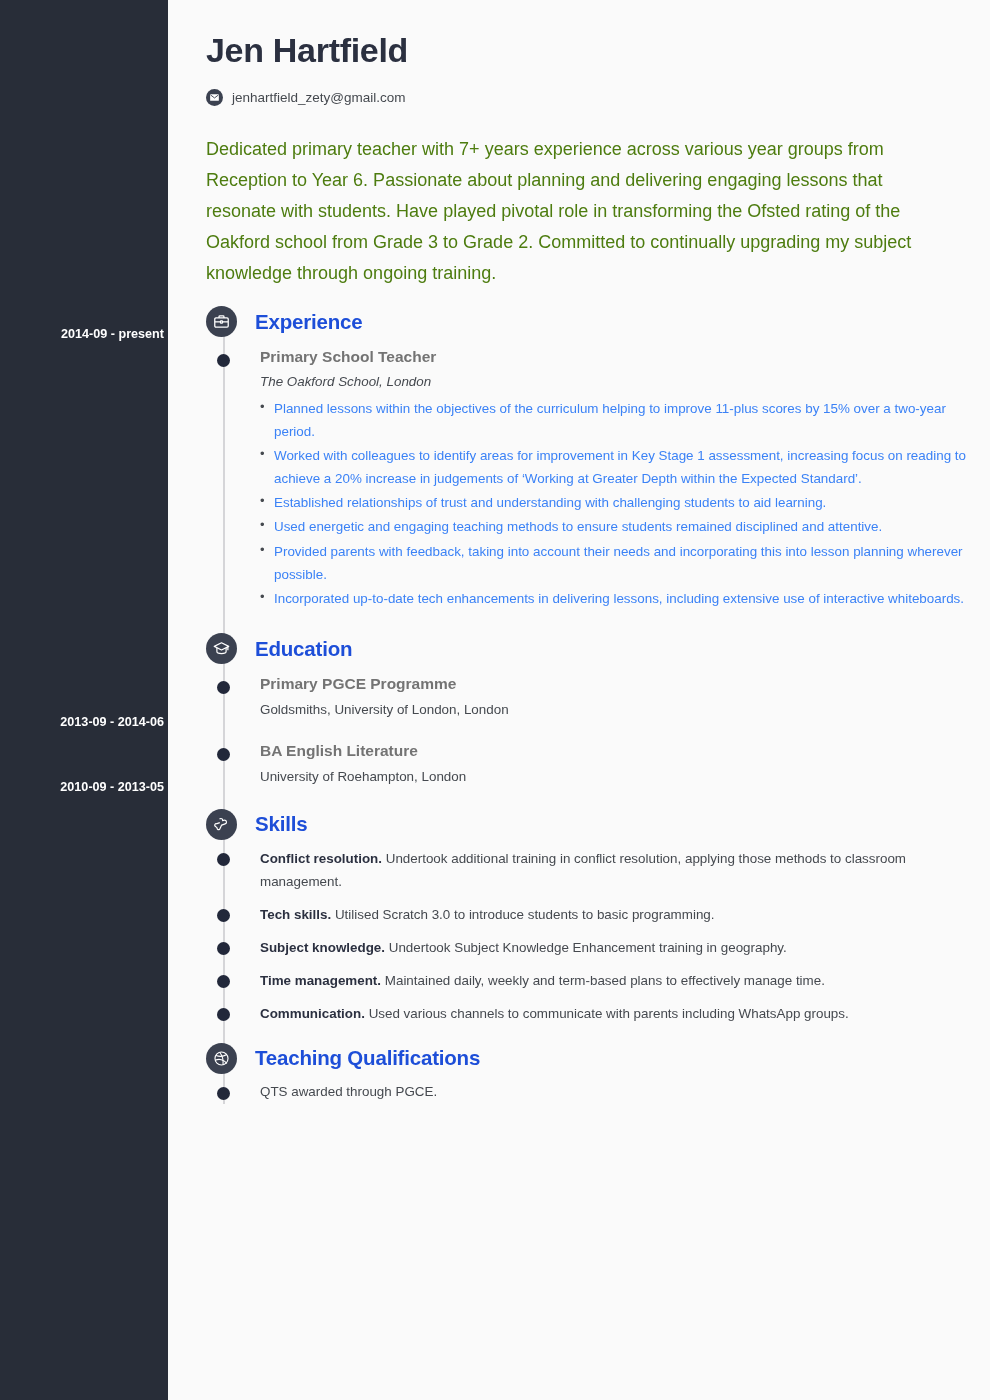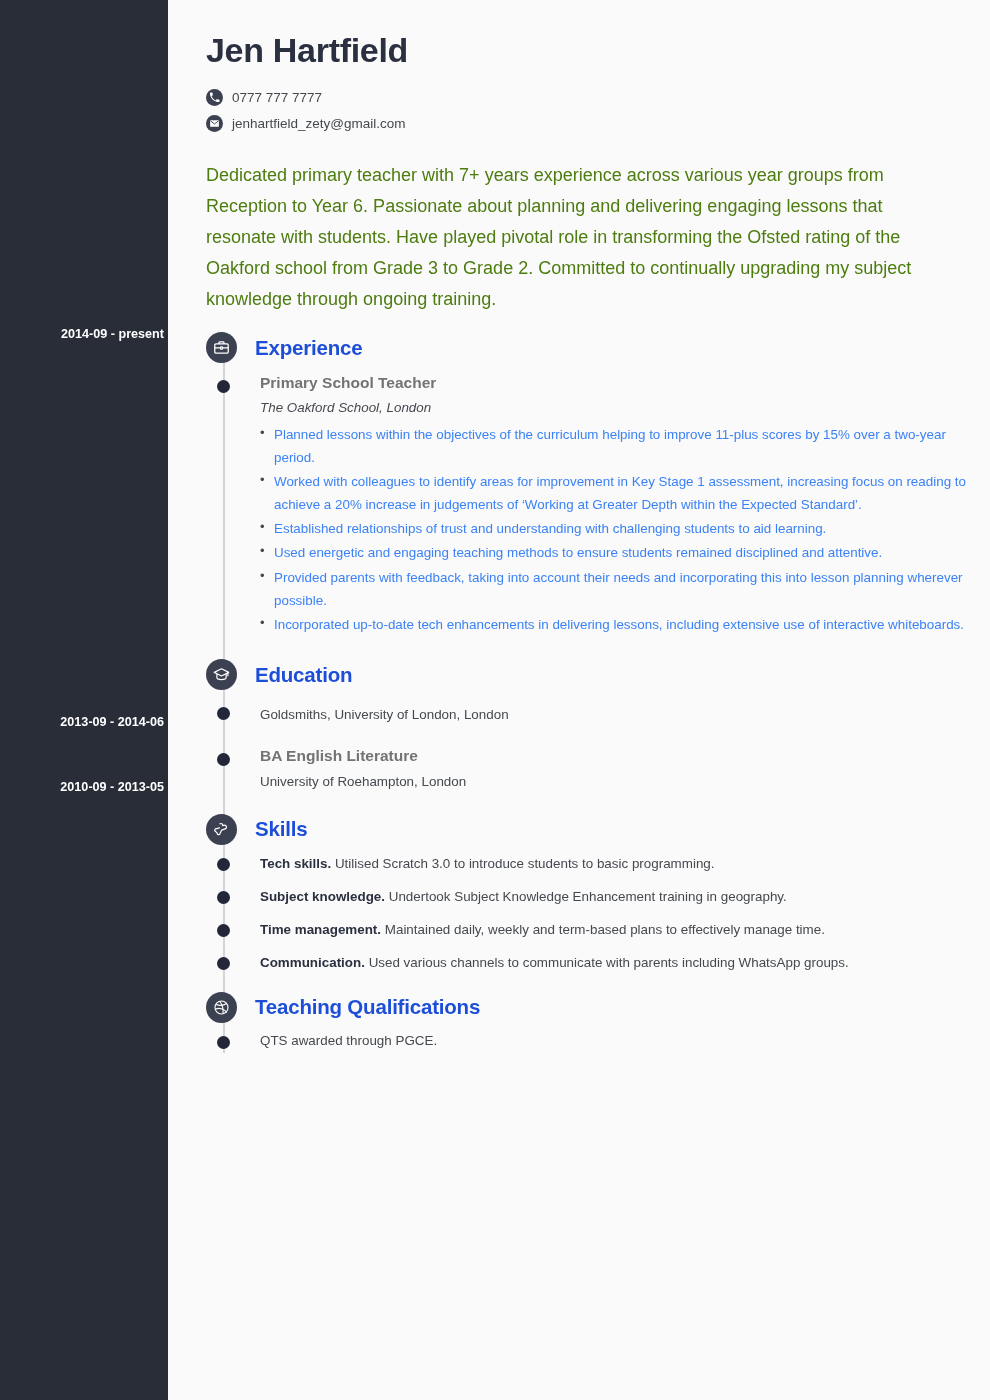--- a/index.html
+++ b/index.html
@@ -225,28 +225,20 @@
     <div class="side-date" style="top:327px;">2014-09 - present</div>
     <div class="side-date" style="top:715px;">2013-09 - 2014-06</div>
     <div class="side-date" style="top:780px;">2010-09 - 2013-05</div>
   </div>
 
   <div class="main">
 
     <h1 class="name">Jen Hartfield</h1>
 
     <div class="contacts">
-      <div class="contact-row">
-        <span class="contact-icon">
-          <svg width="11" height="11" viewBox="0 0 24 24" fill="#ffffff">
-            <path d="M6.6 10.8c1.7 3.3 4.3 5.9 7.6 7.6l2.5-2.5c.3-.3.8-.4 1.2-.3 1.2.4 2.5.6 3.9.6.6 0 1 .4 1 1V21c0 .6-.4 1-1 1C10.8 22 2 13.2 2 2.2c0-.6.4-1 1-1h3.8c.6 0 1 .4 1 1 0 1.3.2 2.6.6 3.9.1.4 0 .8-.3 1.2l-2.5 2.5z"></path>
-          </svg>
-        </span>
-        <span class="contact-text">0777 777 7777</span>
-      </div>
       <div class="contact-row">
         <span class="contact-icon">
           <svg width="11" height="11" viewBox="0 0 24 24" fill="none" stroke="#ffffff" stroke-width="2.2">
             <rect x="2.5" y="5" width="19" height="14" rx="1.2" fill="#ffffff" stroke="none"></rect>
             <path d="M3.5 6.5L12 13l8.5-6.5" stroke="#3b4150" stroke-width="2" fill="none"></path>
           </svg>
         </span>
         <span class="contact-text">jenhartfield_zety@gmail.com</span>
       </div>
     </div>
@@ -291,20 +283,21 @@
               <path d="M12 4L1.8 9 12 14l10.2-5L12 4z"></path>
               <path d="M5.5 11.3v5.1c0 1.6 2.9 2.9 6.5 2.9s6.5-1.3 6.5-2.9v-5.1"></path>
               <path d="M21 9.3v5.2"></path>
             </svg>
           </span>
           <span class="section-title">Education</span>
         </div>
 
         <div class="entry" style="margin-bottom:20px;">
           <span class="dot"></span>
+          <div class="entry-title">Primary PGCE Programme</div>
           <div class="entry-sub plain">Goldsmiths, University of London, London</div>
         </div>
 
         <div class="entry">
           <span class="dot"></span>
           <div class="entry-title">BA English Literature</div>
           <div class="entry-sub plain">University of Roehampton, London</div>
         </div>
       </div>
 
@@ -312,20 +305,26 @@
         <div class="section-head">
           <span class="sec-icon">
             <svg width="17" height="17" viewBox="0 0 24 24" fill="none" stroke="#ffffff" stroke-width="1.7" stroke-linejoin="round">
               <path d="M9.2 4.4c1.1-1.2 3-1.2 4 0 .5.6.6 1.4.4 2.1l2.2-.5c1.5-.3 3 .7 3.2 2.3.2 1.3-.6 2.5-1.8 2.9l-5 1.6-2.6 5.4c-.5 1.1-1.9 1.5-2.9.8-.8-.5-1.1-1.4-.9-2.3L3.9 15c-1.2-.5-1.8-1.9-1.2-3.1.5-1 1.6-1.5 2.6-1.2"></path>
               <path d="M4.6 11.1l5-1.7"></path>
             </svg>
           </span>
           <span class="section-title">Skills</span>
         </div>
 
+        <div class="skill-entry">
+          <span class="dot"></span>
+          <div class="skill-text">
+            <b>Conflict resolution.</b><span> Undertook additional training in conflict resolution, applying those methods to classroom management.</span>
+          </div>
+        </div>
 
         <div class="skill-entry">
           <span class="dot"></span>
           <div class="skill-text">
             <b>Tech skills.</b><span> Utilised Scratch 3.0 to introduce students to basic programming.</span>
           </div>
         </div>
 
         <div class="skill-entry">
           <span class="dot"></span>

